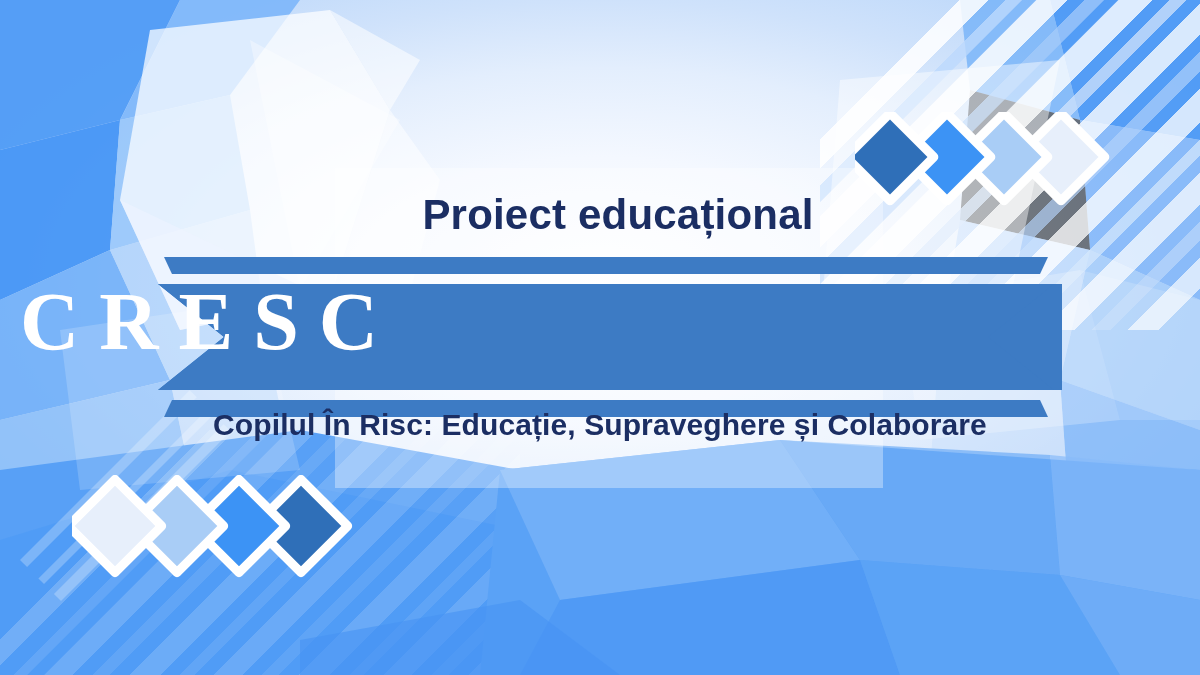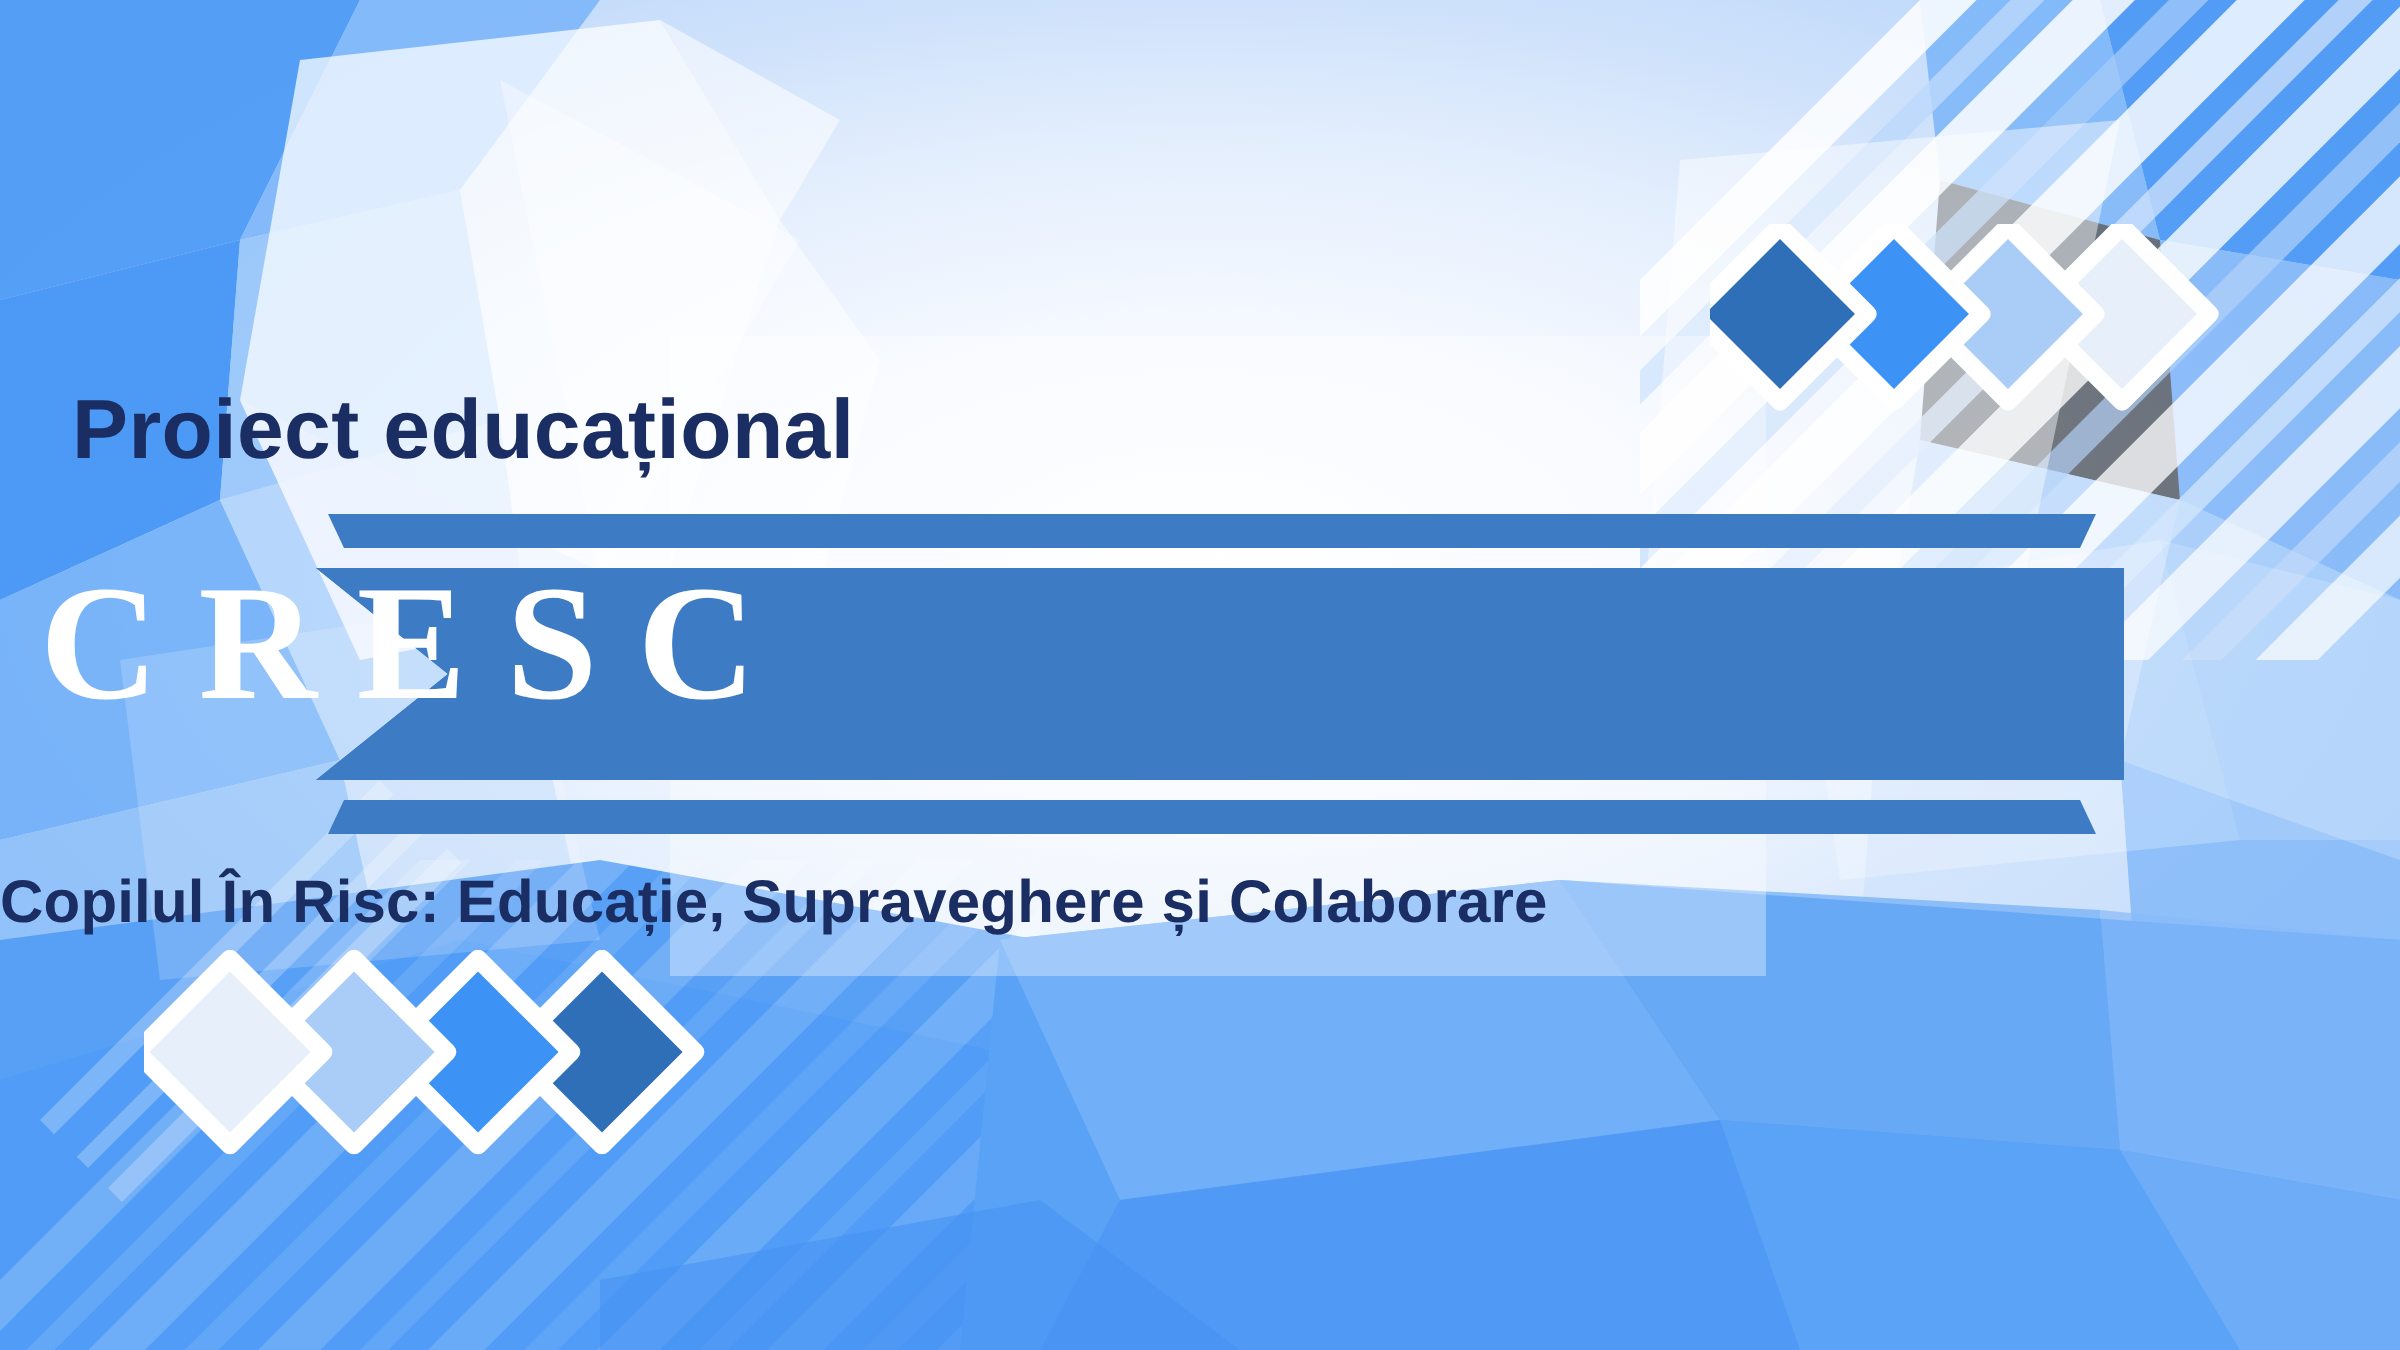--- a/index.html
+++ b/index.html
@@ -29,33 +29,33 @@
     left:335px; top:168px;
     width:548px; height:320px;
     background:rgba(255,255,255,0.34);
     pointer-events:none;
   }
 
   
   .title {
     position:absolute;
     left:0; right:0; top:193px;
-    text-align:left;
+    text-align:center;
     font-size:42px;
     font-weight:bold;
     letter-spacing:0.2px;
     color:#1b2e63;
     line-height:1.05;
     white-space:nowrap;
     margin-left:36px;
   }
   .subtitle {
     position:absolute;
-    left:0; right:0; top:435px;
-    text-align:left;
+    left:0; right:0; top:408px;
+    text-align:center;
     font-size:30px;
     font-weight:bold;
     letter-spacing:0.1px;
     color:#1b2e63;
     white-space:nowrap;
   }
 
   
   .ribbon { position:absolute; left:150px; top:252px; width:912px; height:170px; }
   .ribbon svg { display:block; }

